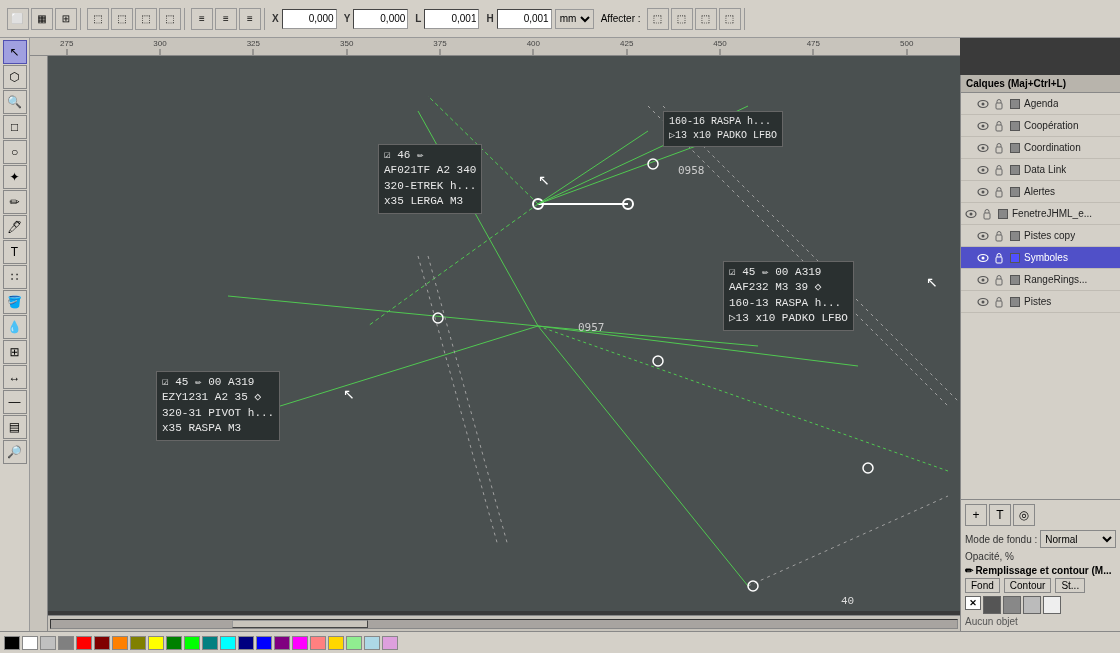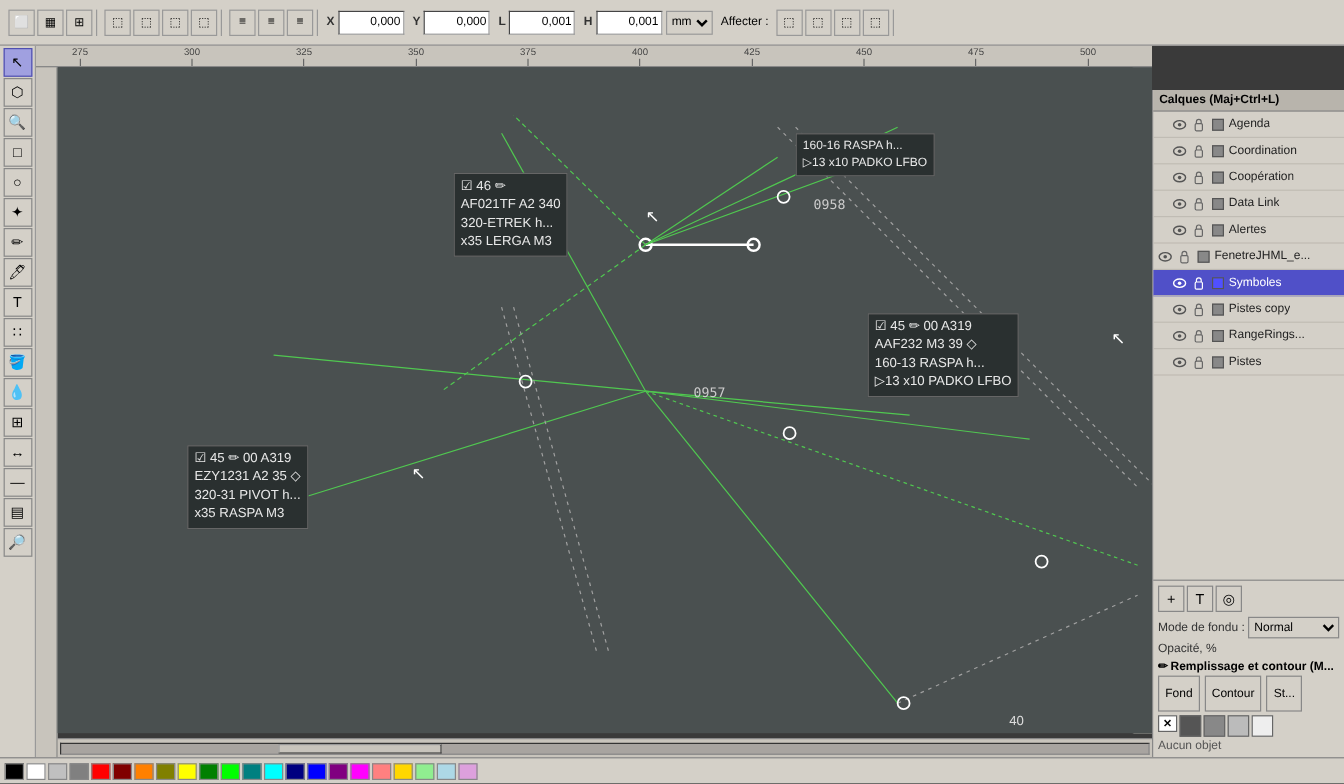--- a/index.html
+++ b/index.html
@@ -113,21 +113,21 @@
       overflow: hidden;
     }
 
     
     .flight-label {
       position: absolute;
       background: #2a3030;
       border: 1px solid #666;
       padding: 3px 5px;
       color: #e8e8e8;
-      font-family: Liberation Sans, sans-serif;
+      font-family: Liberation Mono, monospace;
       font-size: 11px;
       line-height: 1.4;
       white-space: nowrap;
     }
 
     
     #hscroll {
       height: 16px;
       background: #c8c4bc;
       border-top: 1px solid #888;
@@ -241,21 +241,21 @@
       align-items: center;
       gap: 2px;
     }
     .fill-contour-row {
       display: flex;
       align-items: center;
       gap: 4px;
       margin-bottom: 3px;
     }
     .fc-btn {
-      height: 30px;
+      height: 15px;
       padding: 0 5px;
       background: #d4d0c8;
       border: 1px solid #888;
       font-size: 10px;
     }
     .color-swatches {
       display: flex;
       gap: 2px;
       margin: 2px 0;
     }
@@ -557,37 +557,37 @@
               <circle cx="6" cy="5" r="1.5" fill="#555"></circle>
             </svg>
     </div>
     <div class="layer-lock">
       <svg width="10" height="12" viewBox="0 0 10 12">
               <rect x="2" y="5" width="6" height="6" rx="1" fill="none" stroke="#666" stroke-width="1"></rect>
               <path d="M3 5V3.5a2 2 0 014 0V5" fill="none" stroke="#666" stroke-width="1"></path>
             </svg>
     </div>
     <div style="width:10px;height:10px;border:1px solid #555;background:#888;margin:0 2px;flex-shrink:0;"></div>
+    <span class="layer-name">Coopération</span>
+  </div>
+        <div class="layer-item">
+    <div class="layer-eye" style="margin-left:12px;">
+      <svg width="12" height="10" viewBox="0 0 12 10">
+              <ellipse cx="6" cy="5" rx="5" ry="3.5" fill="none" stroke="#555" stroke-width="1.2"></ellipse>
+              <circle cx="6" cy="5" r="1.5" fill="#555"></circle>
+            </svg>
+    </div>
+    <div class="layer-lock">
+      <svg width="10" height="12" viewBox="0 0 10 12">
+              <rect x="2" y="5" width="6" height="6" rx="1" fill="none" stroke="#666" stroke-width="1"></rect>
+              <path d="M3 5V3.5a2 2 0 014 0V5" fill="none" stroke="#666" stroke-width="1"></path>
+            </svg>
+    </div>
+    <div style="width:10px;height:10px;border:1px solid #555;background:#888;margin:0 2px;flex-shrink:0;"></div>
     <span class="layer-name">Coordination</span>
-  </div>
-        <div class="layer-item">
-    <div class="layer-eye" style="margin-left:12px;">
-      <svg width="12" height="10" viewBox="0 0 12 10">
-              <ellipse cx="6" cy="5" rx="5" ry="3.5" fill="none" stroke="#555" stroke-width="1.2"></ellipse>
-              <circle cx="6" cy="5" r="1.5" fill="#555"></circle>
-            </svg>
-    </div>
-    <div class="layer-lock">
-      <svg width="10" height="12" viewBox="0 0 10 12">
-              <rect x="2" y="5" width="6" height="6" rx="1" fill="none" stroke="#666" stroke-width="1"></rect>
-              <path d="M3 5V3.5a2 2 0 014 0V5" fill="none" stroke="#666" stroke-width="1"></path>
-            </svg>
-    </div>
-    <div style="width:10px;height:10px;border:1px solid #555;background:#888;margin:0 2px;flex-shrink:0;"></div>
-    <span class="layer-name">Coopération</span>
   </div>
         <div class="layer-item">
     <div class="layer-eye" style="margin-left:12px;">
       <svg width="12" height="10" viewBox="0 0 12 10">
               <ellipse cx="6" cy="5" rx="5" ry="3.5" fill="none" stroke="#555" stroke-width="1.2"></ellipse>
               <circle cx="6" cy="5" r="1.5" fill="#555"></circle>
             </svg>
     </div>
     <div class="layer-lock">
       <svg width="10" height="12" viewBox="0 0 10 12">
@@ -623,51 +623,51 @@
     </div>
     <div class="layer-lock">
       <svg width="10" height="12" viewBox="0 0 10 12">
               <rect x="2" y="5" width="6" height="6" rx="1" fill="none" stroke="#666" stroke-width="1"></rect>
               <path d="M3 5V3.5a2 2 0 014 0V5" fill="none" stroke="#666" stroke-width="1"></path>
             </svg>
     </div>
     <div style="width:10px;height:10px;border:1px solid #555;background:#888;margin:0 2px;flex-shrink:0;"></div>
     <span class="layer-name">FenetreJHML_e...</span>
   </div>
+        <div class="layer-item">
+    <div class="layer-eye" style="margin-left:12px;">
+      <svg width="12" height="10" viewBox="0 0 12 10">
+              <ellipse cx="6" cy="5" rx="5" ry="3.5" fill="none" stroke="#555" stroke-width="1.2"></ellipse>
+              <circle cx="6" cy="5" r="1.5" fill="#555"></circle>
+            </svg>
+    </div>
+    <div class="layer-lock">
+      <svg width="10" height="12" viewBox="0 0 10 12">
+              <rect x="2" y="5" width="6" height="6" rx="1" fill="none" stroke="#666" stroke-width="1"></rect>
+              <path d="M3 5V3.5a2 2 0 014 0V5" fill="none" stroke="#666" stroke-width="1"></path>
+            </svg>
+    </div>
+    <div style="width:10px;height:10px;border:1px solid #555;background:#888;margin:0 2px;flex-shrink:0;"></div>
+    <span class="layer-name">Pistes copy</span>
+  </div>
         <div class="layer-item selected">
     <div class="layer-eye" style="margin-left:12px;">
       <svg width="12" height="10" viewBox="0 0 12 10">
               <ellipse cx="6" cy="5" rx="5" ry="3.5" fill="none" stroke="#fff" stroke-width="1.2"></ellipse>
               <circle cx="6" cy="5" r="1.5" fill="#fff"></circle>
             </svg>
     </div>
     <div class="layer-lock">
       <svg width="10" height="12" viewBox="0 0 10 12">
               <rect x="2" y="5" width="6" height="6" rx="1" fill="none" stroke="#fff" stroke-width="1"></rect>
               <path d="M3 5V3.5a2 2 0 014 0V5" fill="none" stroke="#fff" stroke-width="1"></path>
             </svg>
     </div>
     <div style="width:10px;height:10px;border:1px solid #555;background:#5050ff;margin:0 2px;flex-shrink:0;"></div>
     <span class="layer-name">Symboles</span>
-  </div>
-        <div class="layer-item">
-    <div class="layer-eye" style="margin-left:12px;">
-      <svg width="12" height="10" viewBox="0 0 12 10">
-              <ellipse cx="6" cy="5" rx="5" ry="3.5" fill="none" stroke="#555" stroke-width="1.2"></ellipse>
-              <circle cx="6" cy="5" r="1.5" fill="#555"></circle>
-            </svg>
-    </div>
-    <div class="layer-lock">
-      <svg width="10" height="12" viewBox="0 0 10 12">
-              <rect x="2" y="5" width="6" height="6" rx="1" fill="none" stroke="#666" stroke-width="1"></rect>
-              <path d="M3 5V3.5a2 2 0 014 0V5" fill="none" stroke="#666" stroke-width="1"></path>
-            </svg>
-    </div>
-    <div style="width:10px;height:10px;border:1px solid #555;background:#888;margin:0 2px;flex-shrink:0;"></div>
-    <span class="layer-name">Pistes copy</span>
   </div>
         <div class="layer-item">
     <div class="layer-eye" style="margin-left:12px;">
       <svg width="12" height="10" viewBox="0 0 12 10">
               <ellipse cx="6" cy="5" rx="5" ry="3.5" fill="none" stroke="#555" stroke-width="1.2"></ellipse>
               <circle cx="6" cy="5" r="1.5" fill="#555"></circle>
             </svg>
     </div>
     <div class="layer-lock">
       <svg width="10" height="12" viewBox="0 0 10 12">

